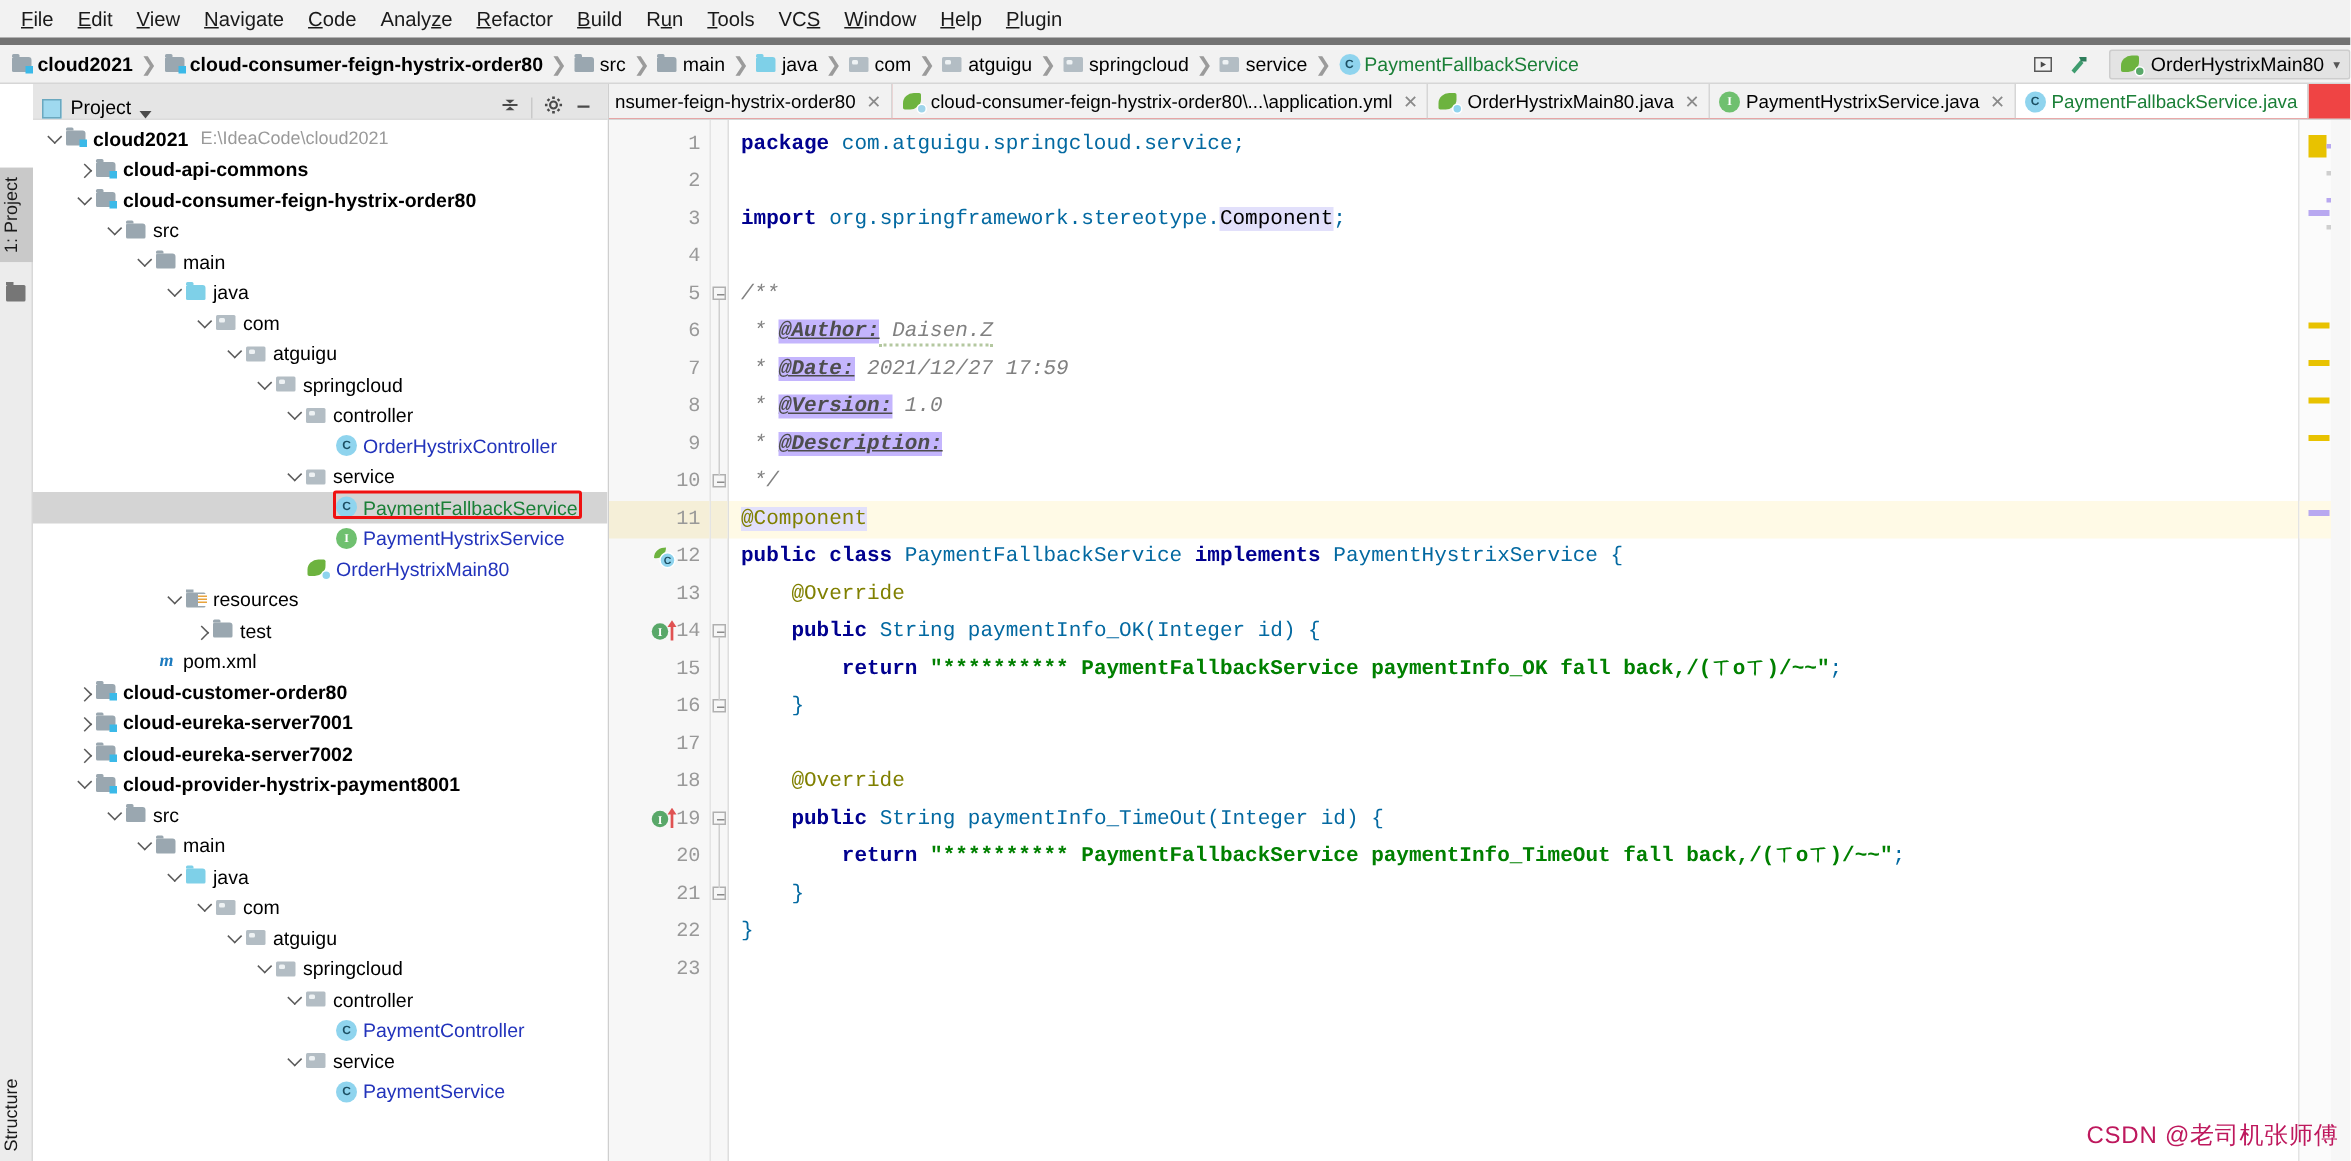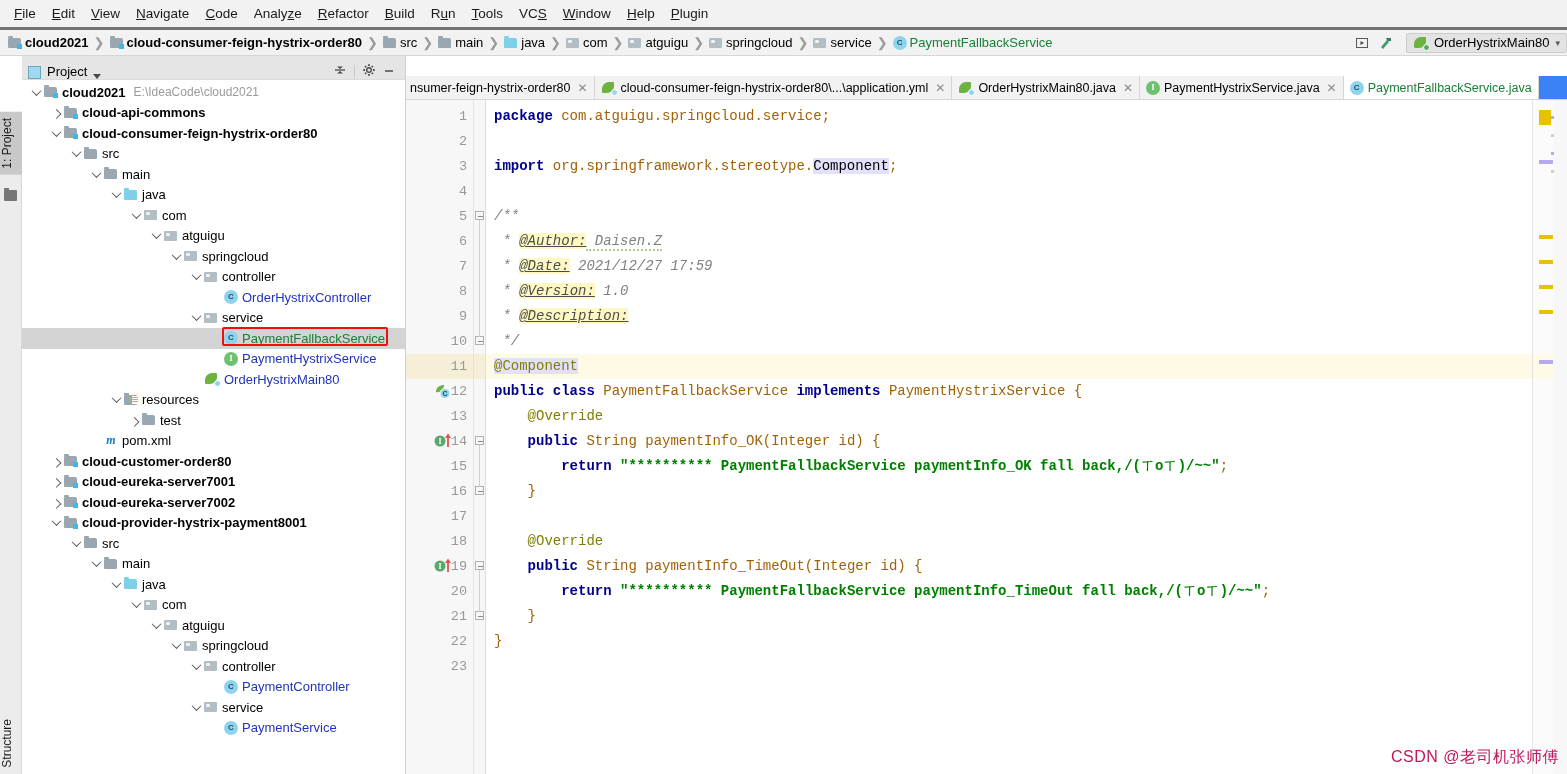--- a/index.html
+++ b/index.html
@@ -9,21 +9,21 @@
     background: #ffffff;
     font-family: "Liberation Sans", sans-serif;
     font-size: 12px;
     color: #000;
   }
   .app { position: relative; width: 1567px; height: 774px; display: flex; flex-direction: column; }
 
   
   .menubar {
     height: 30px; background: #f2f2f2; display: flex; align-items: center;
-    padding-left: 6px; border-bottom: 3px solid #737373; flex: 0 0 30px;
+    padding-left: 6px; border-bottom: 5px solid #737373; flex: 0 0 30px;
   }
   .menubar .mitem {
     padding: 3px 8px; font-size: 13.5px; color: #1a1a1a; cursor: default; white-space: nowrap;
   }
   .menubar .mitem .u { text-decoration: underline; }
 
   
   .navbar {
     height: 26px; background: #f2f2f2; display: flex; align-items: center;
     padding-left: 6px; flex: 0 0 26px; border-bottom: 1px solid #d6d6d6;
@@ -105,21 +105,21 @@
   .chev.right { transform: rotate(-45deg) translate(-1px,1px); }
   .tlabel { font-size: 13px; margin-left: 4px; }
   .tlabel.b { font-weight: bold; }
   .tlabel.green { color: #1a7f37; }
   .tlabel.blue { color: #2233bb; }
   .tpath { font-size: 12px; color: #9a9a9a; margin-left: 8px; }
   .sel-outline { position: absolute; border: 2.5px solid #ef1111; border-radius: 2px; pointer-events: none; }
 
   
   .editorarea { flex: 1 1 auto; display: flex; flex-direction: column; min-width: 0; }
-  .tabstrip { height: 24px; background: #3b82f6; display: flex; align-items: stretch; border-bottom: 1px solid #d6d6d6; overflow: hidden; flex: 0 0 24px; margin-top: 20px; }
+  .tabstrip { height: 24px; background: #ef4444; display: flex; align-items: stretch; border-bottom: 1px solid #d6d6d6; overflow: hidden; flex: 0 0 24px; }
   .etab { display: flex; align-items: center; padding: 0 6px; border-right: 1px solid #d6d6d6; font-size: 12.5px; white-space: nowrap; background: #f2f2f2; position: relative; }
   .etab.active { background: #ffffff; }
   .etab.active .elabel { color: #1a7f37; }
   .etab .elabel { margin-left: 4px; }
   .etab .xclose { margin-left: 7px; color: #8a8a8a; font-size: 12px; }
   .etab.clipped { padding-left: 0; }
 
   .editorbody { flex: 1 1 auto; display: flex; min-height: 0; position: relative; background: #fff; }
   .gutter { width: 68px; background: #f7f7f7; flex: 0 0 68px; position: relative; border-right: 1px solid #e4e4e4; }
   .fold { width: 12px; background: #f7f7f7; flex: 0 0 12px; position: relative; border-right: 1px solid #dedede;}
@@ -130,24 +130,24 @@
   .lnum { position: absolute; right: 6px; font-size: 13.5px; color: #999; font-family: "Liberation Mono", monospace; line-height: 25px; height: 25px; }
   .gicon { position: absolute; left: 28px; width: 18px; height: 18px; }
   .foldmark { position: absolute; left: 1px; width: 10px; height: 10px; }
   .foldmark .box { position:absolute; left:0; top:0; width:9px; height:9px; border:1px solid #b0b0b0; background:#f7f7f7; }
   .foldmark .box:after { content:""; position:absolute; left:2px; top:4px; width:5px; height:1px; background:#8a8a8a; }
   .foldline { position: absolute; left: 5px; width: 1px; background: #cfcfcf; }
 
   .cline { position: absolute; left: 8px; height: 25px; line-height: 25px; white-space: pre; }
   .hl-line { position: absolute; left: 0; right: 0; height: 25px; background: #fffae6; }
   .kw { color: #00008f; font-weight: bold; }
-  .plain { color: #a16207; }
+  .plain { color: #0369a1; }
   .str { color: #008000; font-weight: bold; }
   .cmt { color: #808080; font-style: italic; }
-  .doctag { color: #4d4d4d; font-style: italic; font-weight: normal; text-decoration: underline; background: #fef9c3; }
+  .doctag { color: #4d4d4d; font-style: italic; font-weight: bold; text-decoration: underline; background: #c4b5fd; }
   .docval { color: #808080; font-style: italic; }
   .anno { color: #808000; }
   .annobg { background: #e2e0fb; }
   .ident-hl { background: #e2e0fb; }
   .squig { border-bottom: 2px dotted #b4c8a0; }
 
   .mk { position: absolute; right: 1px; height: 4px; }
   .mk.big { height: 15px; width: 12px; right: 3px; background: #e8c200; }
   .mk.tiny { height: 3px; width: 3px; }
 

